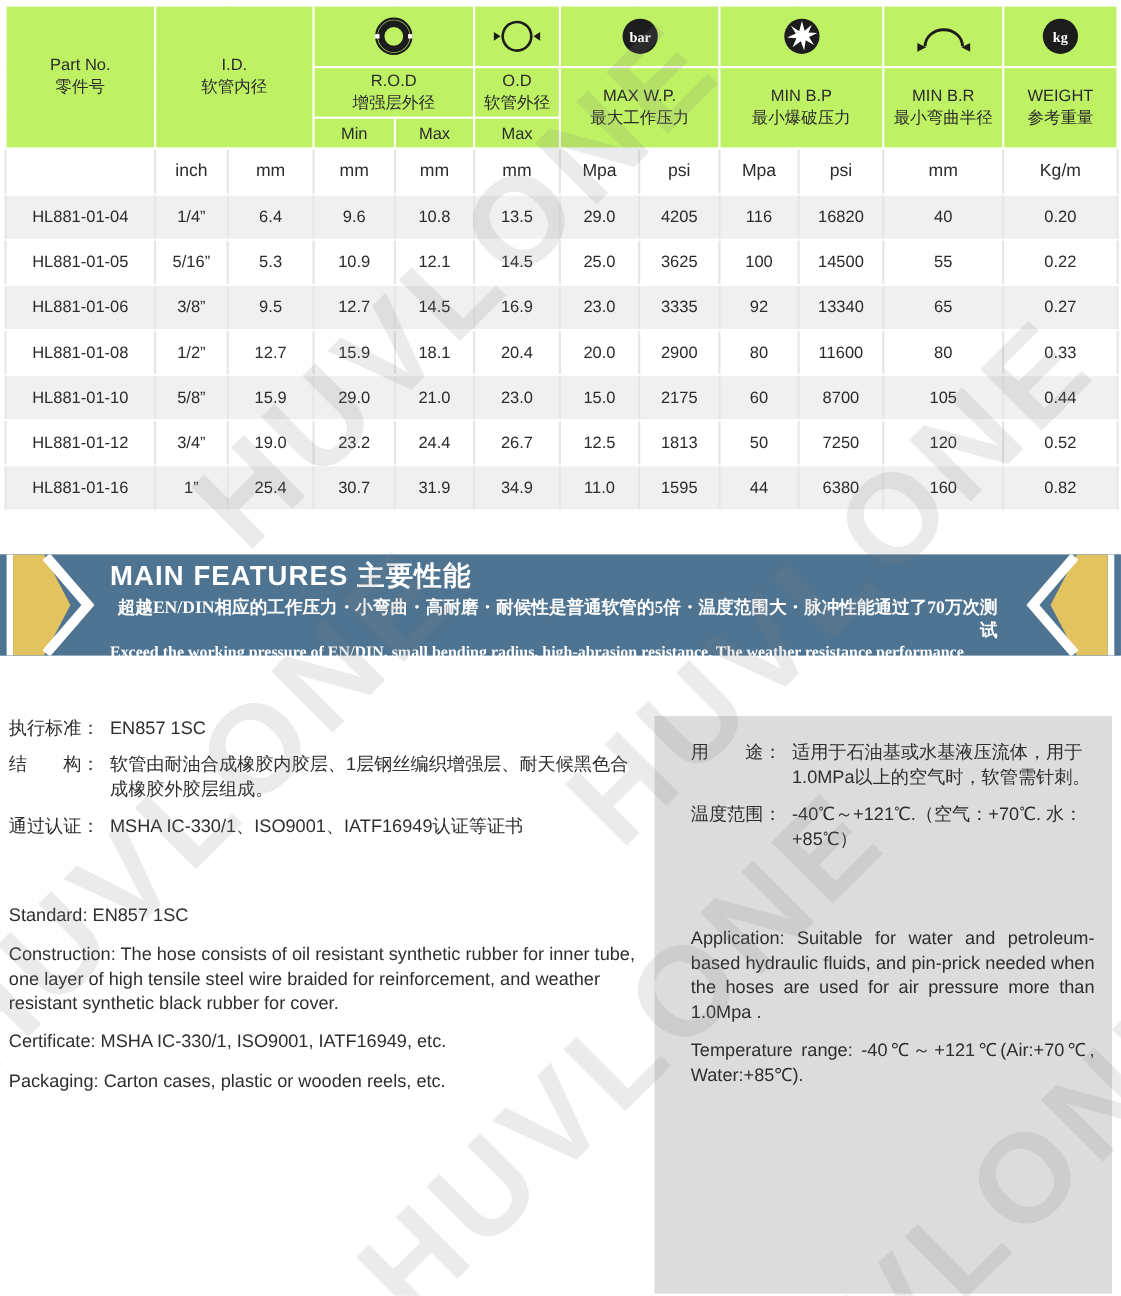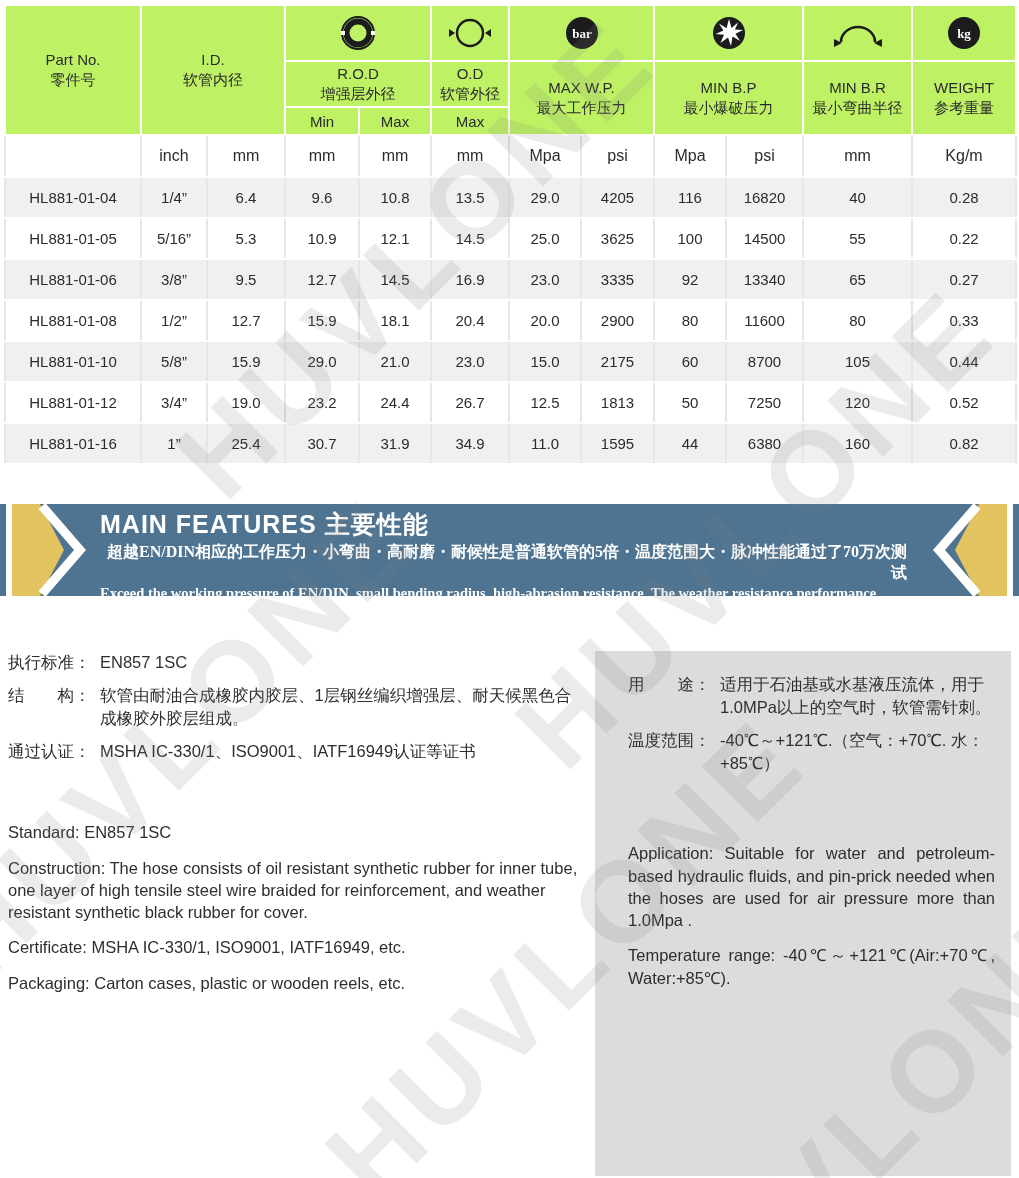--- a/index.html
+++ b/index.html
@@ -209,21 +209,21 @@
           <td>1/4”</td>
           <td>6.4</td>
           <td>9.6</td>
           <td>10.8</td>
           <td>13.5</td>
           <td>29.0</td>
           <td>4205</td>
           <td>116</td>
           <td>16820</td>
           <td>40</td>
-          <td>0.28</td>
+          <td>0.20</td>
         </tr>
         <tr>
           <td>HL881-01-05</td>
           <td>5/16”</td>
           <td>5.3</td>
           <td>10.9</td>
           <td>12.1</td>
           <td>14.5</td>
           <td>25.0</td>
           <td>3625</td>

